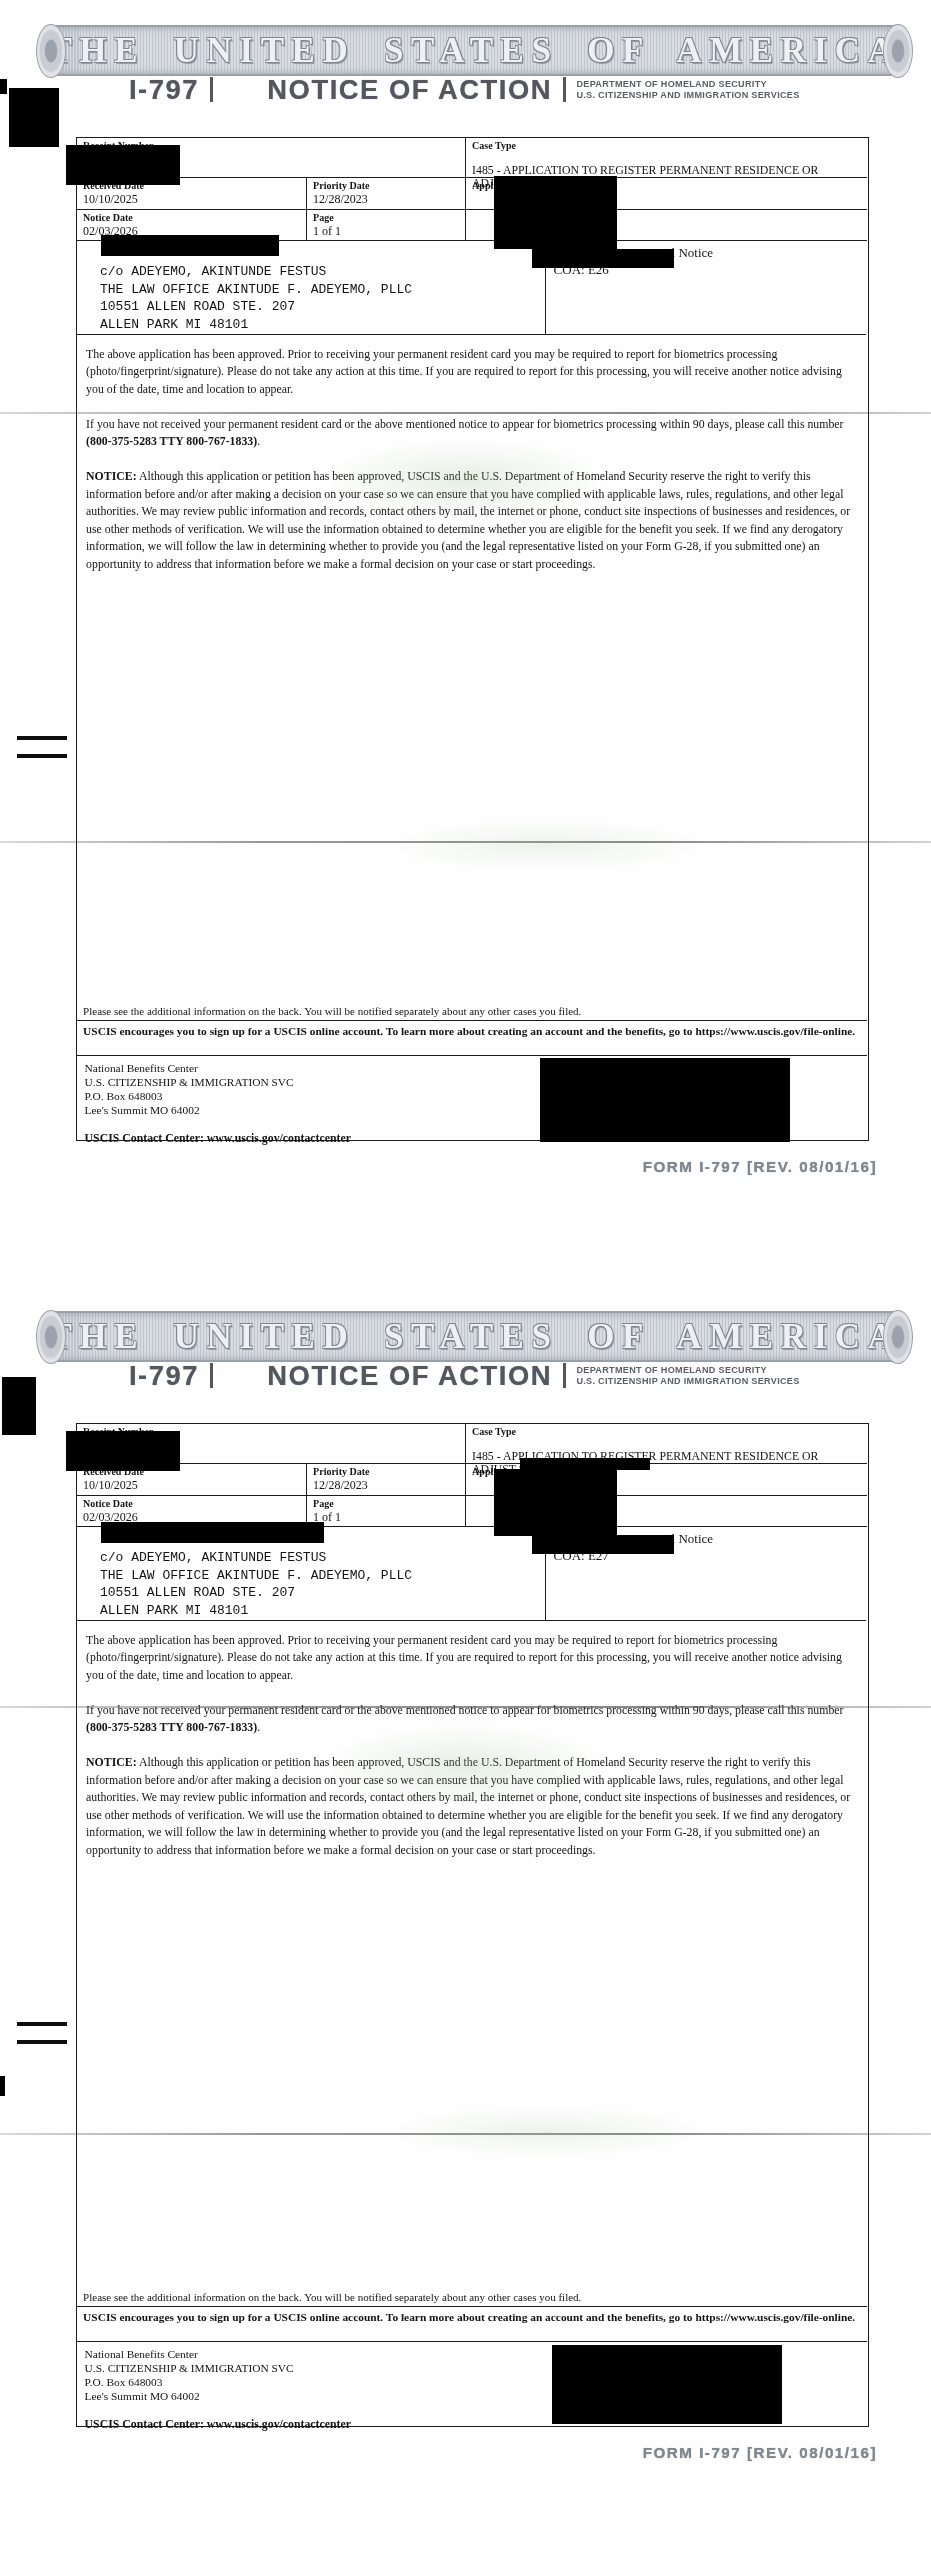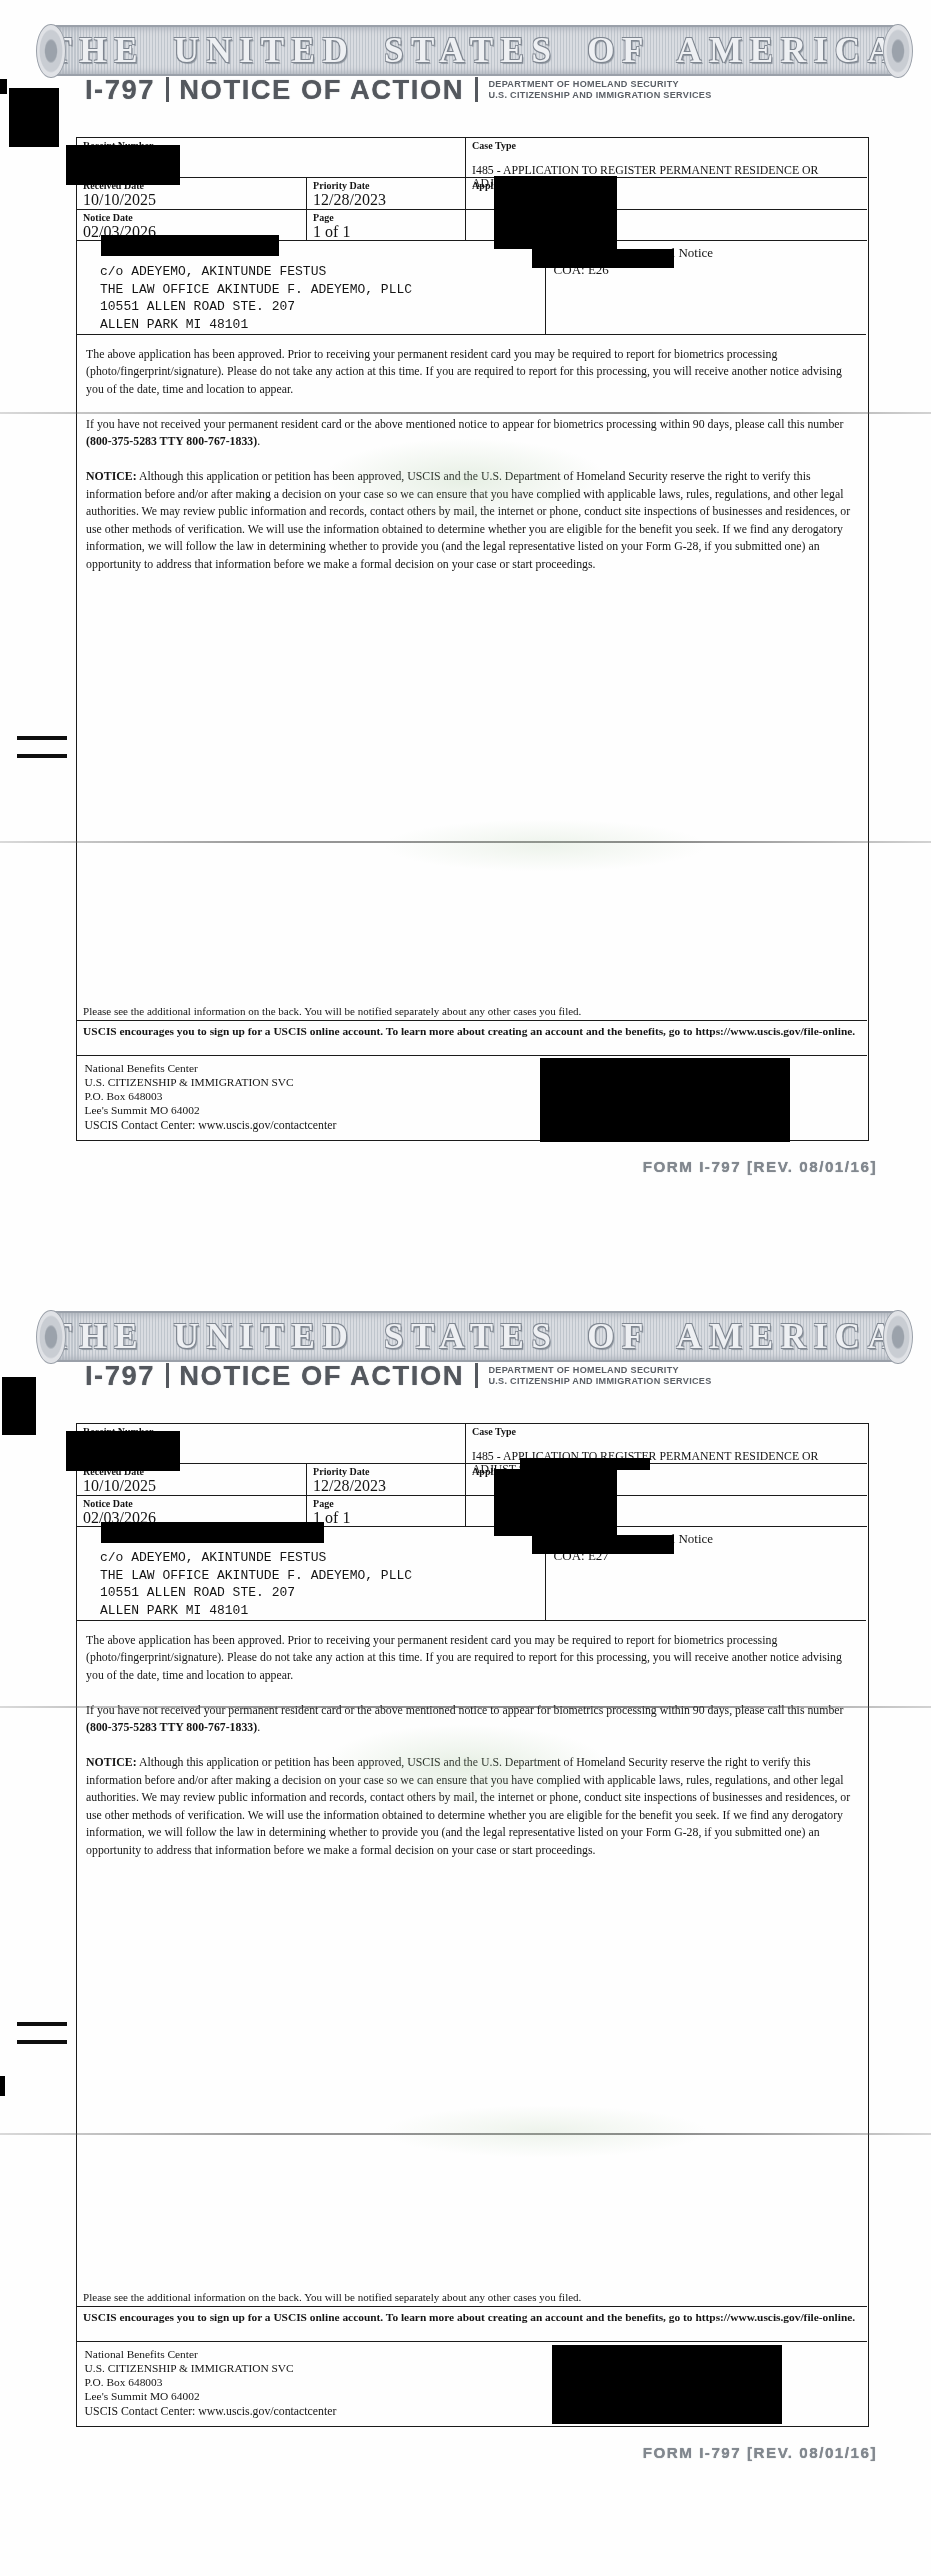--- a/index.html
+++ b/index.html
@@ -36,33 +36,34 @@
 
   
   .hdrline {
     position:absolute; left:85px; top:72px; width:770px; height:35px;
     display:flex; align-items:center;
     font-family:"Liberation Sans","DejaVu Sans",sans-serif;
   }
   .form-code, .hdr-title {
     font-weight:bold; font-size:27.4px; color:#54585e; letter-spacing:1.5px; white-space:nowrap;
     text-shadow:0 0 0.8px #6e737a;
+    margin-left:44px;
   }
   .hdr-sep { width:3px; height:24.4px; background:#54585e; margin:0 10.7px; }
   .agency { font-weight:bold; font-size:9.1px; line-height:10.7px; color:#5a5f66; letter-spacing:0.3px; white-space:nowrap; }
 
   
   .formbox {
     position:absolute; left:76px; top:137px; width:793px; height:1004px;
     border:1.5px solid #1b1b1b; box-sizing:border-box; background:transparent;
   }
   .cell { position:absolute; box-sizing:border-box; padding:2.3px 6.1px; }
   .b-r { border-right:1.5px solid #1b1b1b; } .b-b { border-bottom:1.5px solid #1b1b1b; }
   .lbl { font-weight:bold; font-size:10px; line-height:11.4px; }
-  .val { font-size:16px; line-height:15.2px; }
+  .val { font-size:12px; line-height:15.2px; }
 
   .c-receipt    { left:0;     top:0;    width:389px;  height:40px; }
   .c-casetype   { left:389px; top:0;    width:401px;  height:40px; }
   .c-casetype .val { font-size:11.8px; line-height:13.7px;margin-top:12px; }
   .c-received   { left:0;     top:40px; width:230px;  height:32px; }
   .c-priority   { left:230px; top:40px; width:159px;  height:32px; }
   .c-applicant  { left:389px; top:40px; width:401px;  height:32px; }
   .c-noticedate { left:0;     top:72px; width:230px;  height:30.5px; }
   .c-page       { left:230px; top:72px; width:159px;  height:30.5px; }
   .c-rightempty { left:389px; top:72px; width:401px;  height:30.5px; }
@@ -74,21 +75,21 @@
   .ni-lbl-bold { font-weight:bold; }
 
   .c-body { left:0; top:197px; width:790px; height:668px; padding:10.7px 12.2px 0 9.1px; }
   .para { font-size:11.8px; line-height:17.5px; margin:0 0 17.5px 0; }
   .bold { font-weight:bold; }
 
   .row-backnote { left:0; top:865px; width:790px; height:18.3px; padding:1.5px 6.1px; font-size:11px; line-height:13.7px; }
   .row-online   { left:0; top:883px; width:790px; height:35px; padding:1.5px 6.1px; font-weight:bold; font-size:11.4px; line-height:16px; }
   .c-bottomblock{ left:0; top:918px; width:790px; height:82px; padding:5.3px 0 0 7.6px; }
   .office-line { font-size:11.4px; line-height:14px; white-space:nowrap; }
-  .contact-line { font-weight:normal; font-size:11.8px; margin-top:1px; white-space:nowrap; }
+  .contact-line { font-weight:bold; font-size:11.8px; margin-top:14px; white-space:nowrap; }
 
   
   .redact { position:absolute; background:#000; }
   .redact-receipt { left:66px; top:145px; width:114px; height:40px; }
   .redact-applicant-main { left:494px; top:176px; width:123px; height:73px; }
   .redact-applicant-step { left:532px; top:249px; width:142px; height:19px; }
   .redact-applicant-top  { display:none; }
   #doc2 .redact-applicant-main { top:183px; height:67px; }
   #doc2 .redact-applicant-top  { display:block; left:520px; top:172px; width:130px; height:12.2px; }
   .redact-address { left:101px; top:235px; width:178px; height:21.3px; }

